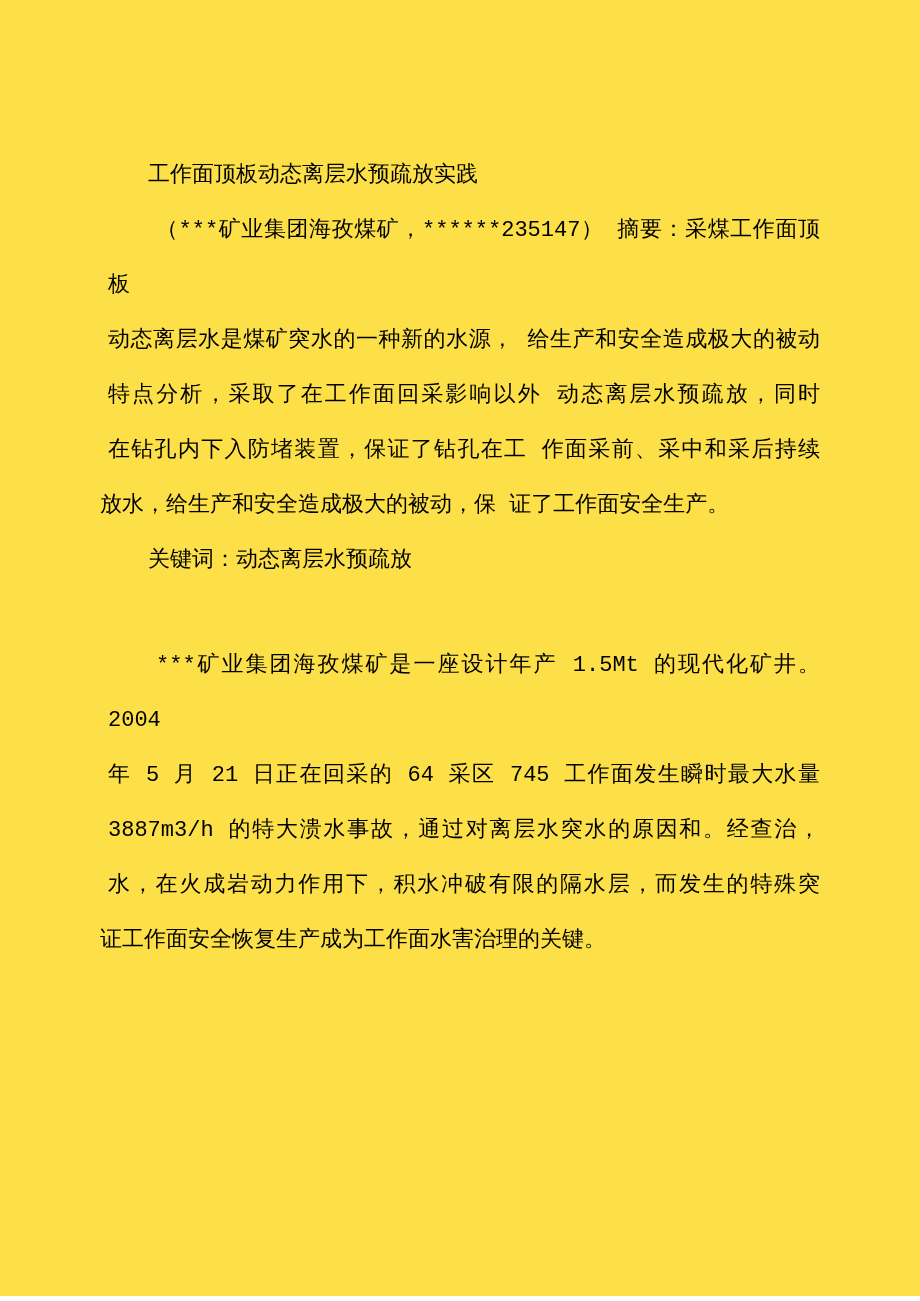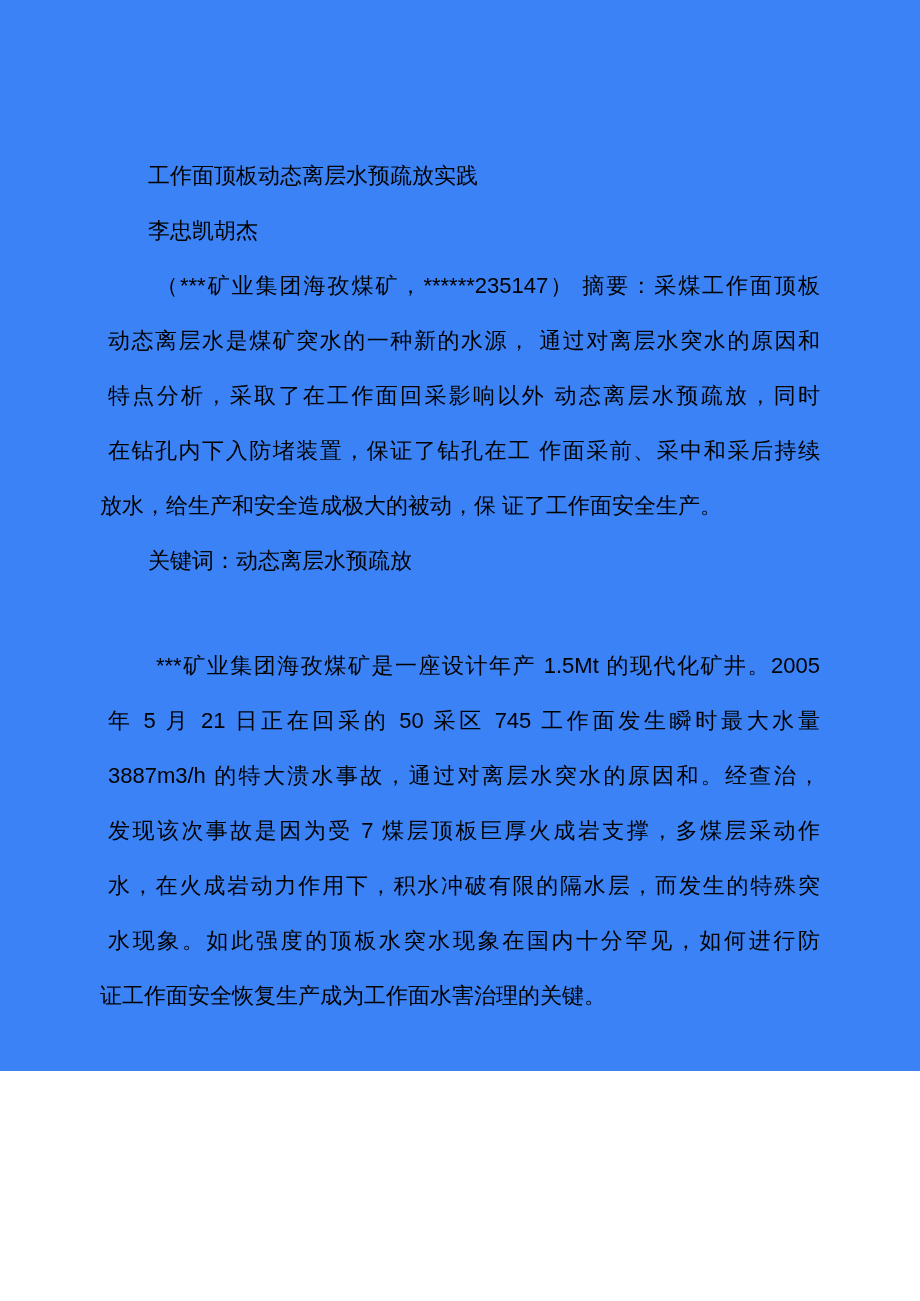--- a/index.html
+++ b/index.html
@@ -1,23 +1,23 @@
 <!DOCTYPE html>
 <html><head>
 <meta charset="utf-8">
 <style>
   * { margin: 0; padding: 0; box-sizing: border-box; }
   html, body { background: #ffffff; }
   .page {
     position: relative;
     width: 920px;
-    height: 1071px;
-    background: #3b82f6;
+    height: 1296px;
+    background: #fde047;
     overflow: hidden;
-    font-family: Liberation Sans, sans-serif;
+    font-family: Liberation Mono, monospace;
     color: #000000;
   }
   .content {
     padding: 148px 100px 0 100px;
   }
   .line {
     font-size: 22px;
     line-height: 55px;
     white-space: normal;
     color: #000;
@@ -31,32 +31,29 @@
   .para2 { margin-top: 50px; }
 </style>
 </head>
 <body>
 
 <div class="page">
   <div class="content">
 
     <div class="line indent">工作面顶板动态离层水预疏放实践</div>
 
-    <div class="line indent">李忠凯胡杰</div>
 
     <div class="line indent justify">（***矿业集团海孜煤矿，******235147）  摘要：采煤工作面顶板</div>
-    <div class="line justify">动态离层水是煤矿突水的一种新的水源， 通过对离层水突水的原因和</div>
+    <div class="line justify">动态离层水是煤矿突水的一种新的水源， 给生产和安全造成极大的被动</div>
     <div class="line justify">特点分析，采取了在工作面回采影响以外 动态离层水预疏放，同时</div>
     <div class="line justify">在钻孔内下入防堵装置，保证了钻孔在工 作面采前、采中和采后持续</div>
     <div class="line">放水，给生产和安全造成极大的被动，保 证了工作面安全生产。</div>
 
     <div class="line indent">关键词：动态离层水预疏放</div>
 
-    <div class="line indent justify para2">***矿业集团海孜煤矿是一座设计年产 1.5Mt 的现代化矿井。2005</div>
-    <div class="line justify">年 5 月 21 日正在回采的 50 采区 745 工作面发生瞬时最大水量</div>
+    <div class="line indent justify para2">***矿业集团海孜煤矿是一座设计年产 1.5Mt 的现代化矿井。2004</div>
+    <div class="line justify">年 5 月 21 日正在回采的 64 采区 745 工作面发生瞬时最大水量</div>
     <div class="line justify">3887m3/h 的特大溃水事故，通过对离层水突水的原因和。经查治，</div>
-    <div class="line justify">发现该次事故是因为受 7 煤层顶板巨厚火成岩支撑，多煤层采动作</div>
     <div class="line justify">水，在火成岩动力作用下，积水冲破有限的隔水层，而发生的特殊突</div>
-    <div class="line justify">水现象。如此强度的顶板水突水现象在国内十分罕见，如何进行防</div>
     <div class="line">证工作面安全恢复生产成为工作面水害治理的关键。</div>
 
   </div>
 </div>
 
 </body></html>

